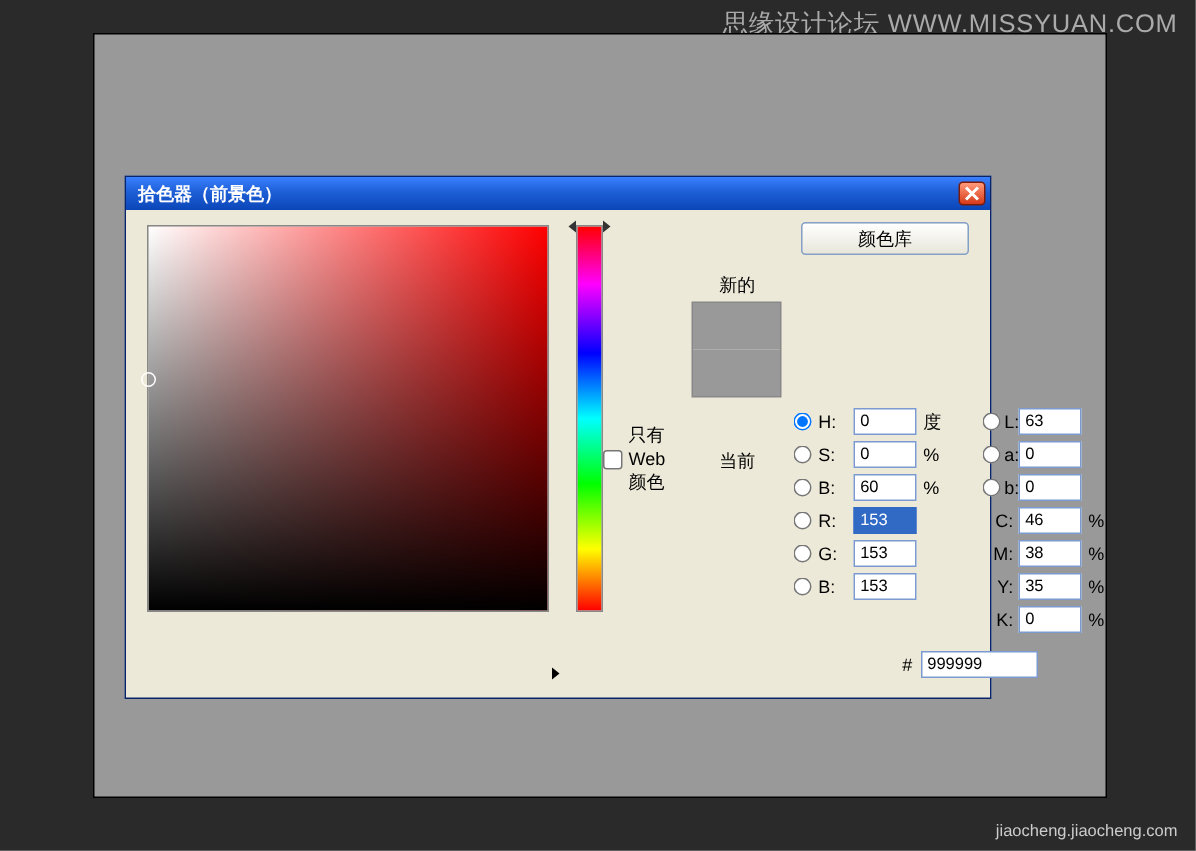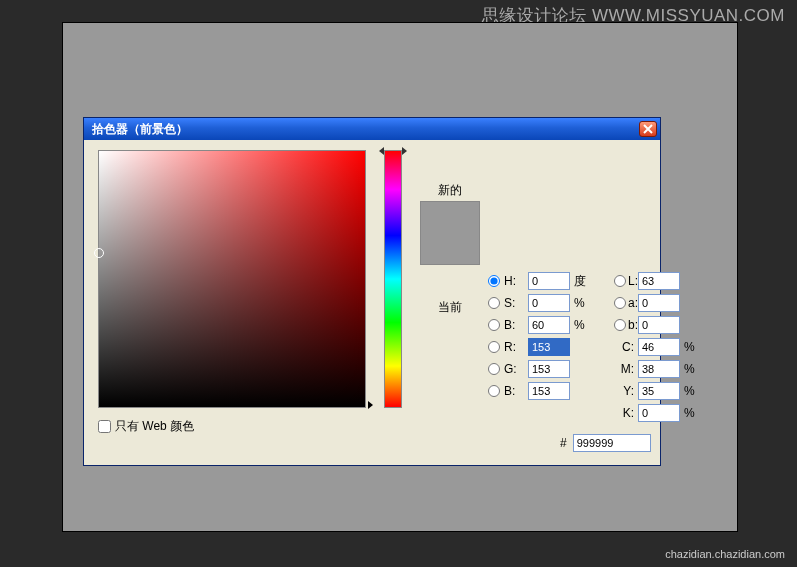--- a/index.html
+++ b/index.html
@@ -6,21 +6,21 @@
     body { width: 797px; height: 567px; background: #2a2a2a; position: relative; overflow: hidden; }
     .watermark-top { position: absolute; top: 4px; right: 12px; color: #aaa; font-size: 17px; letter-spacing: 0.5px; }
     .watermark-bottom { position: absolute; bottom: 6px; right: 12px; color: #ccc; text-align: right; font-size: 11px; line-height: 1.3; }
     .watermark-bottom .big { font-size: 15px; font-weight: bold; }
     .canvas-bg { position: absolute; top: 22px; left: 62px; width: 676px; height: 510px; background: #999999; border: 1px solid #000; }
     .dialog { position: absolute; top: 117px; left: 83px; width: 578px; height: 349px; background: #ece9d8; border: 1px solid #0a246a; font-size: 12px; }
     .titlebar { height: 22px; background: linear-gradient(to bottom, #3a80ff 0%, #1e5fd6 45%, #0a46b8 100%); display: flex; align-items: center; justify-content: space-between; padding: 0 3px 0 8px; color: #fff; font-weight: bold; font-size: 12px; }
     .close-btn { width: 18px; height: 16px; background: linear-gradient(to bottom, #ff9a7a, #d63a1a); border: 1px solid #7a1a0a; border-radius: 3px; display: flex; align-items: center; justify-content: center; cursor: pointer; }
     .close-btn svg { width: 10px; height: 10px; }
     .dialog-body { padding: 10px 14px; display: flex; }
-    .left-panel { display: flex; flex-direction: column; }
+    .left-panel { display: flex; flex-direction: row; }
     .color-field-wrap { display: flex; }
     .color-field { width: 268px; height: 258px; border: 1px solid #888; background:
       linear-gradient(to bottom, rgba(0,0,0,0) 0%, rgba(0,0,0,1) 100%),
       linear-gradient(to right, #fff 0%, #ff0000 100%);
       position: relative;
     }
     .picker-marker { position: absolute; width: 10px; height: 10px; border: 1px solid #fff; border-radius: 50%; transform: translate(-50%, -50%); }
     .field-arrows { position: relative; width: 8px; display:flex; flex-direction:column; justify-content:flex-end; }
     .field-arrows .tri { position:absolute; bottom:-1px; left:2px; width:0;height:0;border-top:4px solid transparent;border-bottom:4px solid transparent;border-left:5px solid #000;}
     .hue-bar { width: 18px; height: 258px; margin-left: 10px; border: 1px solid #888;
@@ -49,21 +49,21 @@
     .right-panel { position: absolute; top: 30px; right: 14px; display: flex; flex-direction: column; gap: 6px; width: 112px; }
     .btn { height: 22px; background: linear-gradient(to bottom, #fff, #e8e6da); border: 1px solid #84a0c8; border-radius: 3px; font-size: 12px; cursor: pointer; }
     .btn.primary { box-shadow: 0 0 0 1px #3a80ff inset; }
     .btn + .btn.spaced { margin-top: 14px; }
   </style>
 </head>
 <body>
 
 <div class="watermark-top">思缘设计论坛  WWW.MISSYUAN.COM</div>
 <div class="watermark-bottom">
-  <div>chazidian.chazidian.com</div>
+  <div>jiaocheng.jiaocheng.com</div>
 </div>
 
 <div class="canvas-bg"></div>
 
 <div class="dialog">
   <div class="titlebar">
     <span>拾色器（前景色）</span>
     <div class="close-btn">
       <svg viewBox="0 0 10 10">
           <path d="M1 1 L9 9 M9 1 L1 9" stroke="#fff" stroke-width="2" fill="none"></path>
@@ -175,15 +175,16 @@
         <input class="fld" value="0" style="">
         <span class="unit">%</span>
       </div>
       <div class="hex-row">
         <span>#</span>
         <input class="hex-fld" value="999999" style="">
       </div>
     </div>
 
     <div class="right-panel">
+      <button class="btn">颜色库</button>
     </div>
   </div>
 </div>
 
 </body></html>

